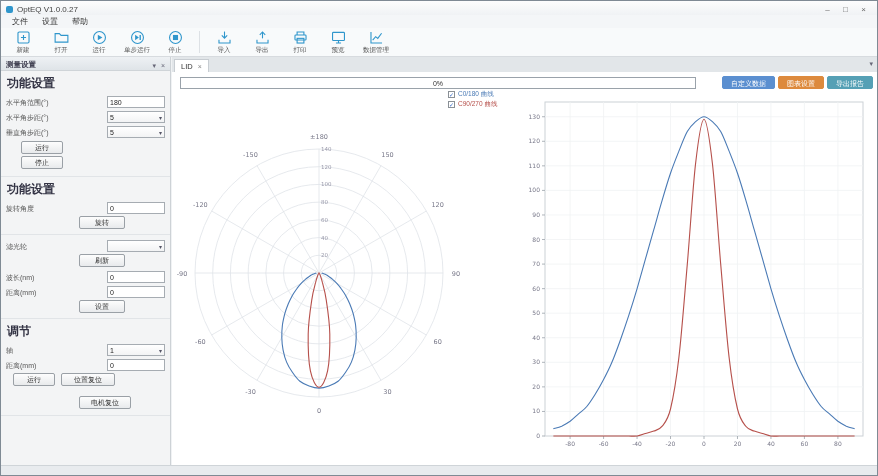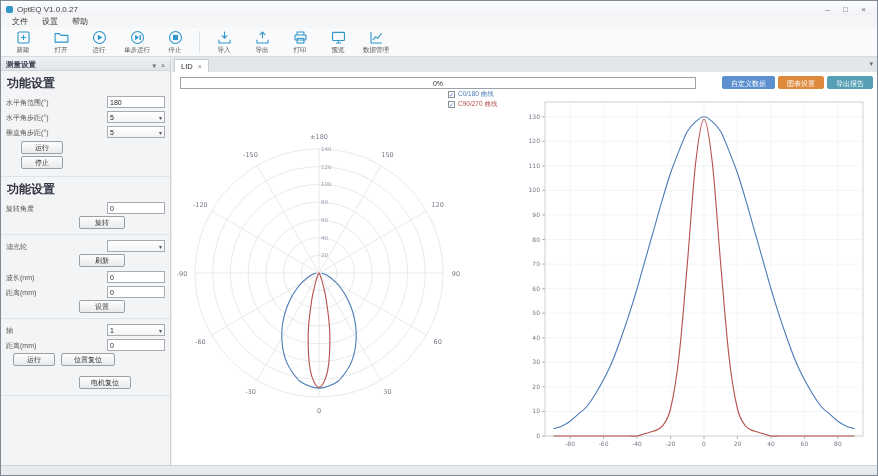--- a/index.html
+++ b/index.html
@@ -244,20 +244,21 @@
       <div class="row">
         <span class="lbl">距离(mm)</span>
         <input class="inp" value="0" style="">
       </div>
       <div class="btn-right">
         <span class="sbtn">设置</span>
       </div>
     </div>
 
     <div class="group">
+      <div class="group-title">调节</div>
       <div class="row">
         <span class="lbl">轴</span>
         <div class="sel">
           <span class="sel-val">1</span>
           <span class="sel-arrow">▾</span>
         </div>
       </div>
       <div class="row">
         <span class="lbl">距离(mm)</span>
         <input class="inp" value="0" style="">

